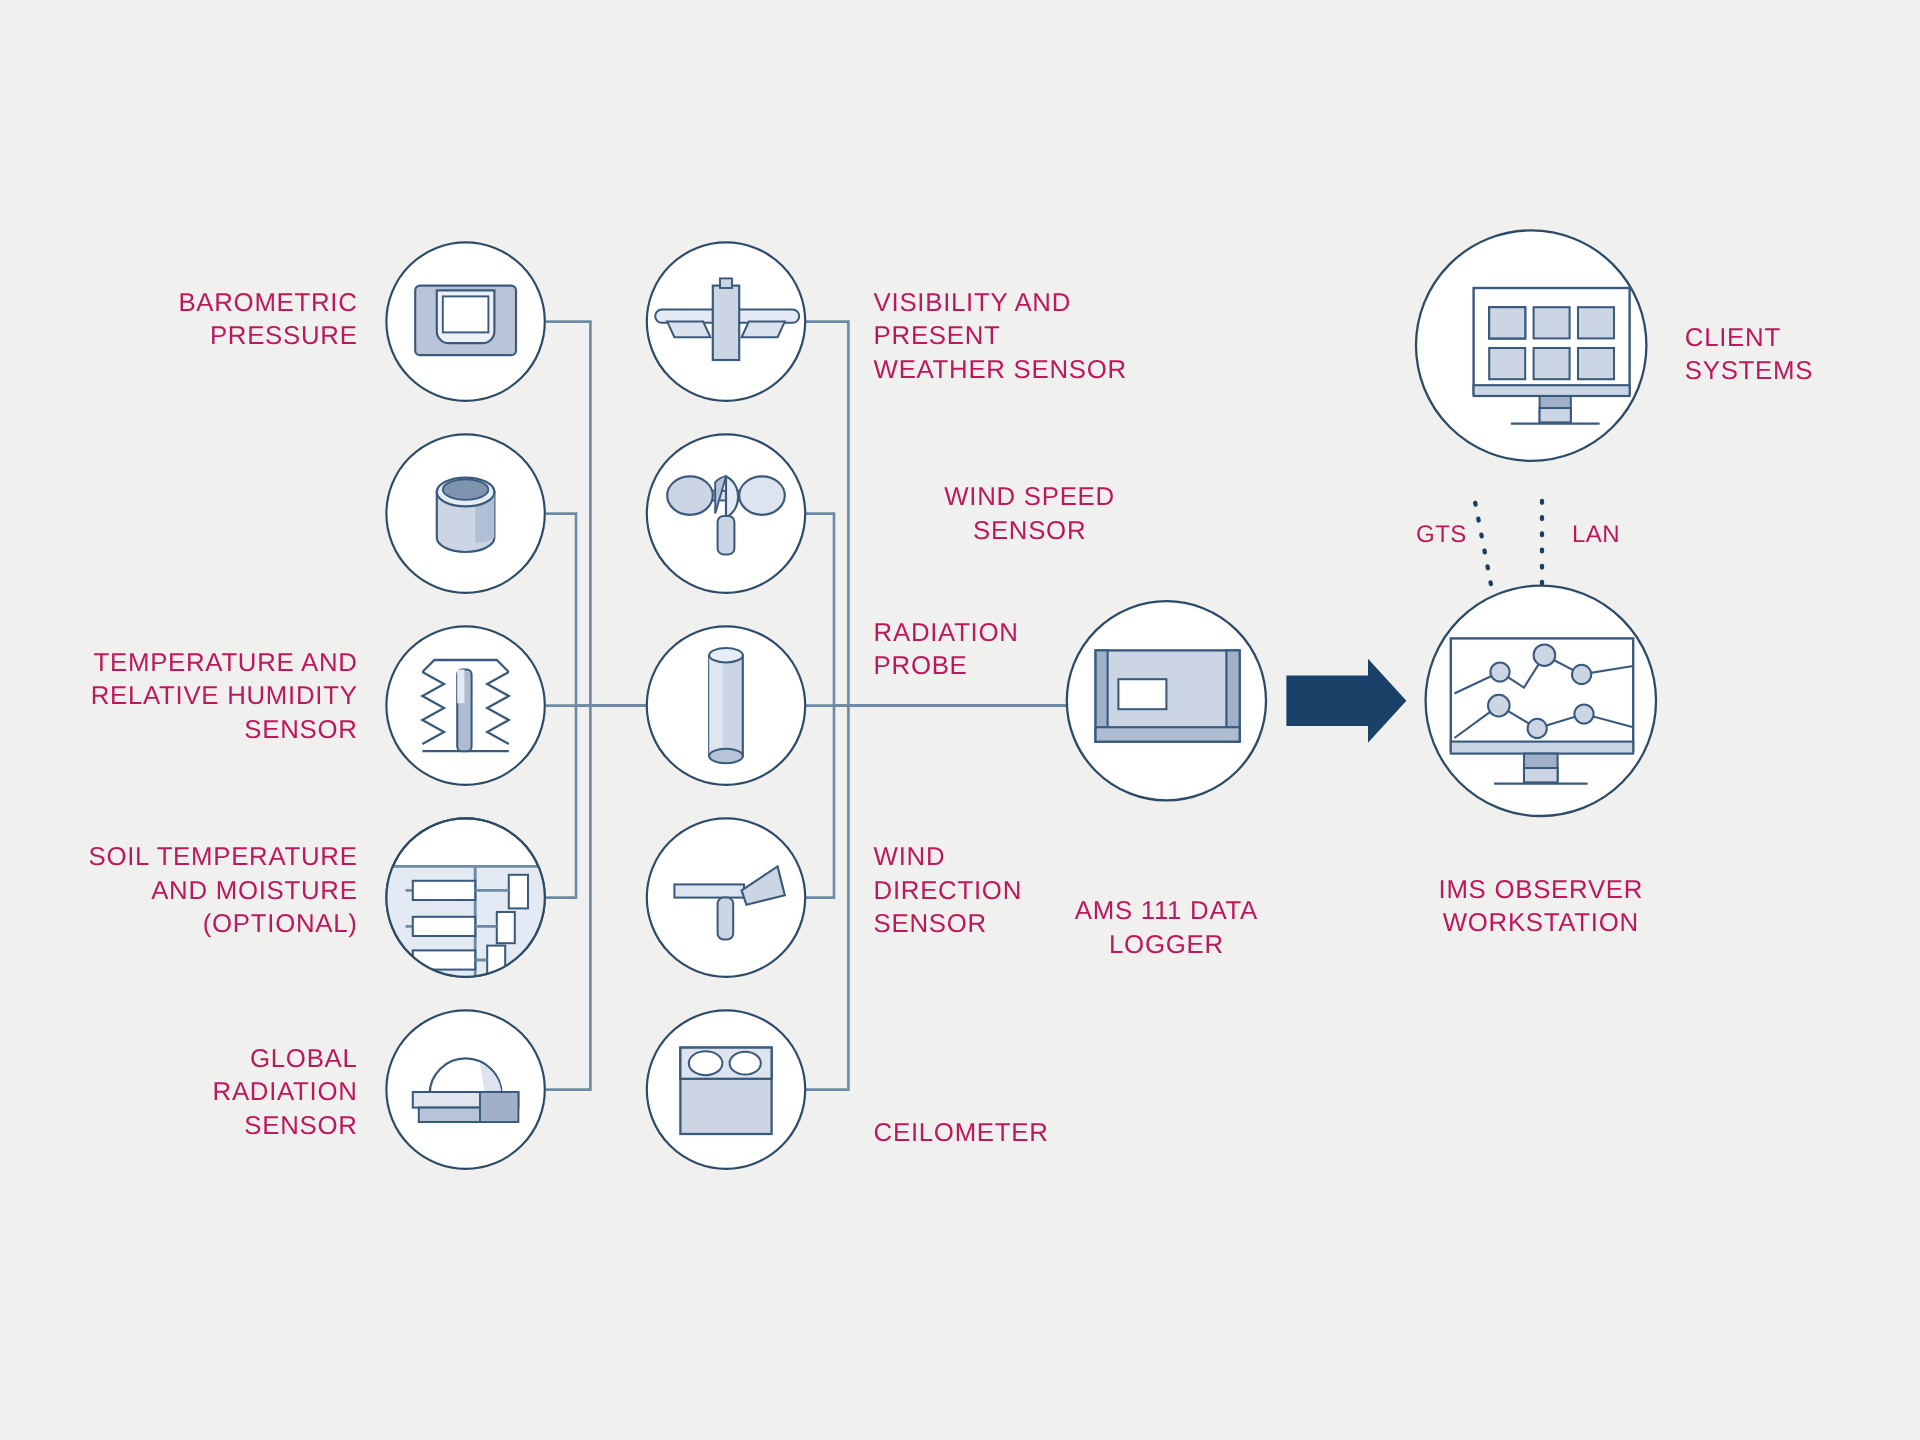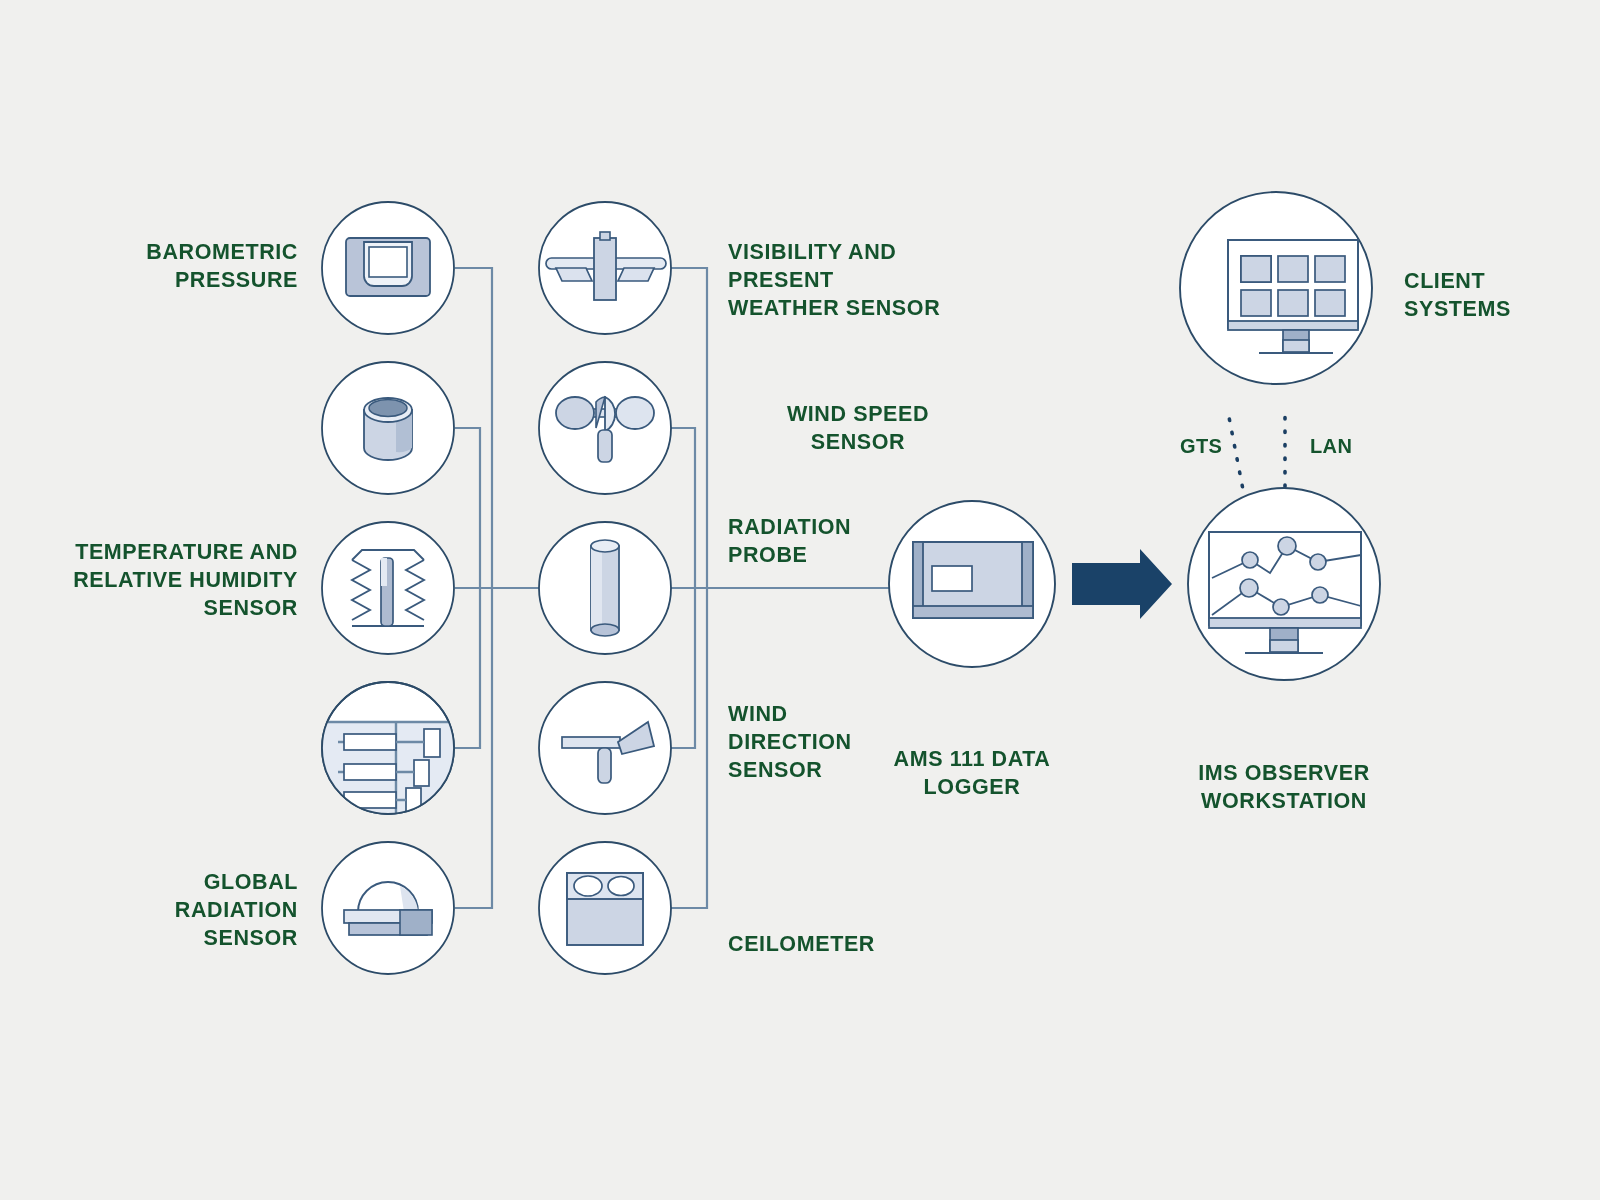--- a/index.html
+++ b/index.html
@@ -7,22 +7,22 @@
     width:1600px;height:1200px;
     background:#f0f0ee;
     font-family:"Liberation Sans", sans-serif;
     overflow:hidden;
     position:relative;
   }
   #stage{position:absolute;left:0;top:0;width:1600px;height:1200px;}
   svg.diagram{position:absolute;left:0;top:0;width:1600px;height:1200px;}
   .lbl{
     position:absolute;
-    color:#14532d;
-    font-weight:bold;
+    color:#be185d;
+    font-weight:normal;
     font-size:21.5px;
     letter-spacing:0.6px;
     line-height:28px;
     text-transform:uppercase;
     white-space:pre-line;
   }
   .lbl.right-al{text-align:right;}
   .lbl.left-al{text-align:left;}
   .lbl.center-al{text-align:center;}
   .lbl.small{font-size:20px;letter-spacing:0.4px;}
@@ -249,20 +249,23 @@
   </svg>
 
   <div class="lbl right-al" style="left:20px;top:238px;width:278px;">BAROMETRIC
 PRESSURE</div>
 
 
   <div class="lbl right-al" style="left:20px;top:538px;width:278px;">TEMPERATURE AND
 RELATIVE HUMIDITY
 SENSOR</div>
 
+  <div class="lbl right-al" style="left:20px;top:700px;width:278px;">SOIL TEMPERATURE
+AND MOISTURE
+(OPTIONAL)</div>
 
   <div class="lbl right-al" style="left:20px;top:868px;width:278px;">GLOBAL
 RADIATION
 SENSOR</div>
 
   <div class="lbl left-al" style="left:728px;top:238px;width:280px;">VISIBILITY AND
 PRESENT
 WEATHER SENSOR</div>
 
   <div class="lbl left-al" style="left:728px;top:400px;width:260px;text-align:center;">WIND SPEED
@@ -273,21 +276,21 @@
 
   <div class="lbl left-al" style="left:728px;top:700px;width:240px;">WIND
 DIRECTION
 SENSOR</div>
 
   <div class="lbl left-al" style="left:728px;top:930px;width:260px;">CEILOMETER</div>
 
   <div class="lbl center-al" style="left:852px;top:711px;width:240px;margin-top:34px;">AMS 111 DATA
 LOGGER</div>
 
-  <div class="lbl center-al" style="left:1154px;top:727px;width:260px;margin-top:32px;">IMS OBSERVER
+  <div class="lbl center-al" style="left:1154px;top:727px;width:260px;">IMS OBSERVER
 WORKSTATION</div>
 
   <div class="lbl left-al" style="left:1404px;top:267px;width:200px;">CLIENT
 SYSTEMS</div>
 
   <div class="lbl small" style="left:1180px;top:432px;width:80px;text-align:left;">GTS</div>
 
   <div class="lbl small" style="left:1310px;top:432px;width:80px;text-align:left;">LAN</div>
 
 </div>

